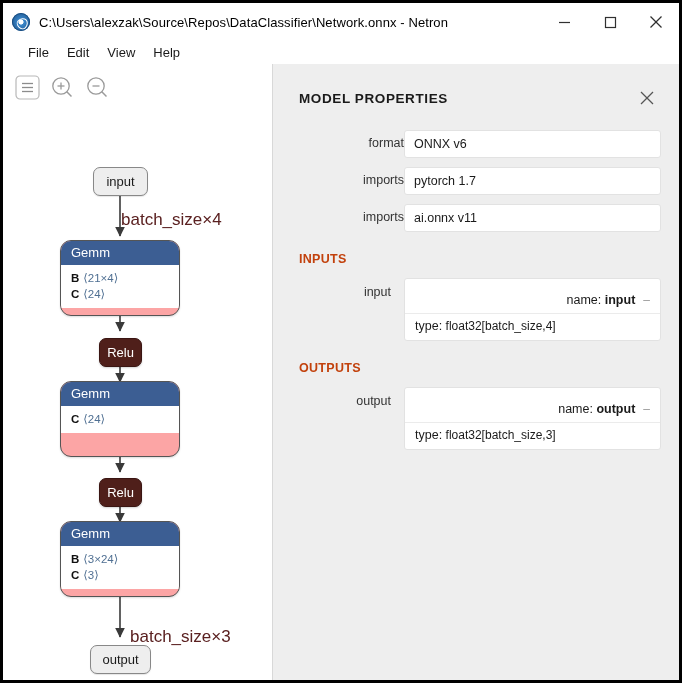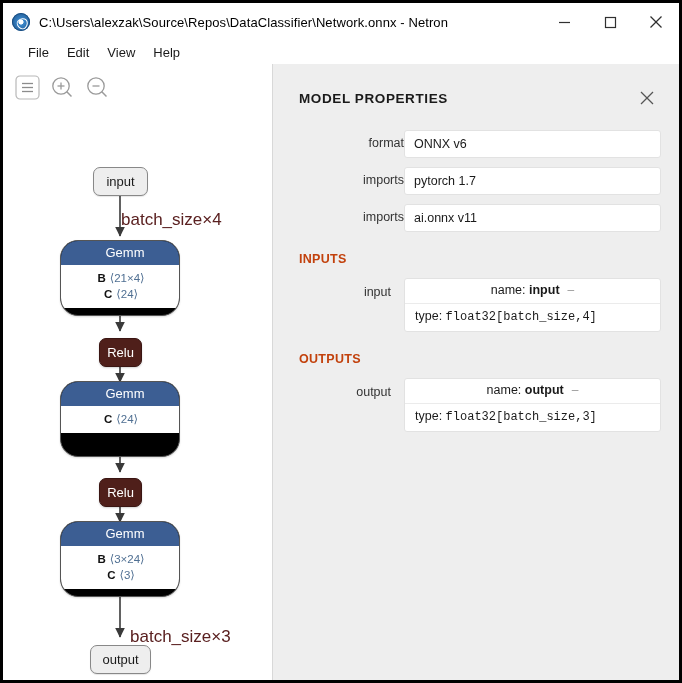--- a/index.html
+++ b/index.html
@@ -81,23 +81,22 @@
   
   .io-node{
     background:#eeeeee;border:1px solid #888888;border-radius:7px;
     display:flex;align-items:center;justify-content:center;
     font-size:13px;color:#1a1a1a;
     box-shadow:0 1px 1px rgba(0,0,0,0.10);
   }
 
   
   .op-node{
-    border:1px solid #555555;border-radius:18px;background:#000000;overflow:hidden;
+    border:1px solid #555555;border-radius:11px;background:#fca5a5;overflow:hidden;
     box-shadow:0 1px 2px rgba(0,0,0,0.14);
-    text-align:center;
   }
   .op-header{
     background:#3c5e93;color:#ffffff;font-size:13px;
     padding:4px 0 5px 10px;line-height:15px;
   }
   .op-body{padding:5px 0 6px 0;background:#ffffff;}
   .attr-row{
     font-size:11.5px;line-height:16px;padding:0 8px 0 10px;color:#111111;
     white-space:nowrap;
   }
@@ -155,30 +154,30 @@
   .arg-row{display:flex;align-items:flex-start;margin-bottom:6px;}
   .arg-label{
     width:105px;flex:0 0 105px;text-align:right;padding-right:13px;
     font-size:12.5px;color:#333333;line-height:28px;box-sizing:border-box;
   }
   .arg-box{
     flex:1 1 auto;background:#ffffff;border:1px solid #e2e2e2;border-radius:3px;
     overflow:hidden;
   }
   .arg-name{
-    display:flex;align-items:center;justify-content:center;
-    padding:4px 10px 6px 10px;border-bottom:1px solid #ebebeb;
+    display:flex;align-items:center;justify-content:flex-end;
+    padding:14px 10px 6px 10px;border-bottom:1px solid #ebebeb;
     font-size:12.5px;color:#1a1a1a;
   }
   .arg-name b{font-weight:bold;}
   .arg-toggle{color:#9a9a9a;font-size:12px;padding-left:8px;line-height:10px;}
   .arg-type{
     padding:5px 10px 7px 10px;font-size:12.5px;color:#1a1a1a;
   }
-  .mono{font-family:Liberation Mono, monospace;font-size:12px;margin-top:44px;}
+  .mono{font-family:Liberation Sans, sans-serif;font-size:12px;margin-top:44px;}
 </style>
 </head>
 <body>
 
 <div class="window">
 
   <div class="titlebar">
     <div class="app-icon"></div>
     <div class="title-text">C:\Users\alexzak\Source\Repos\DataClassifier\Network.onnx - Netron</div>
     <div class="win-controls">

